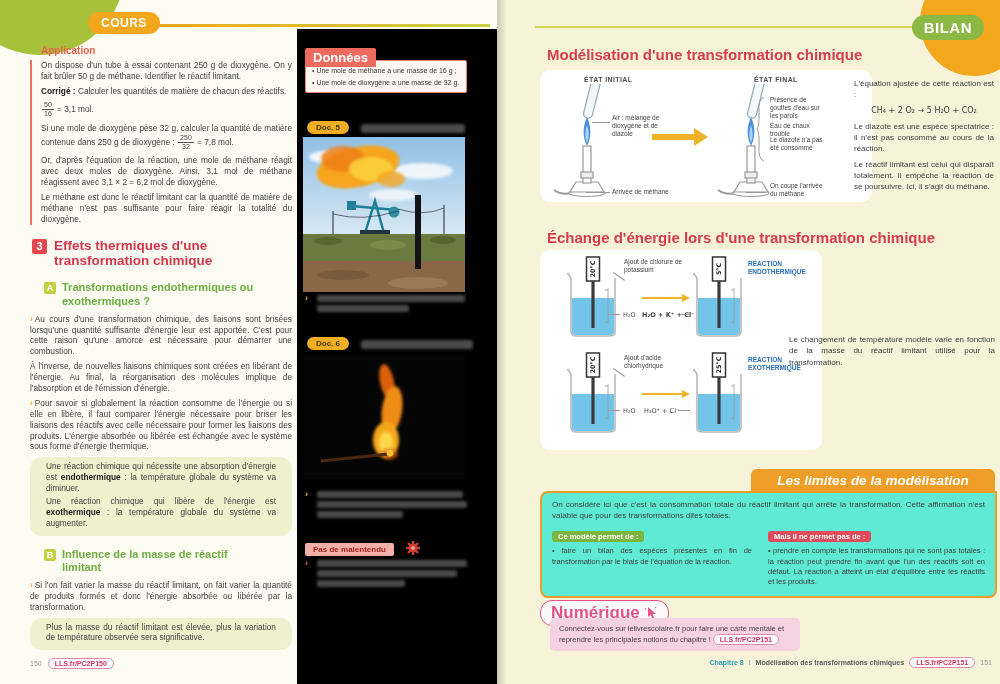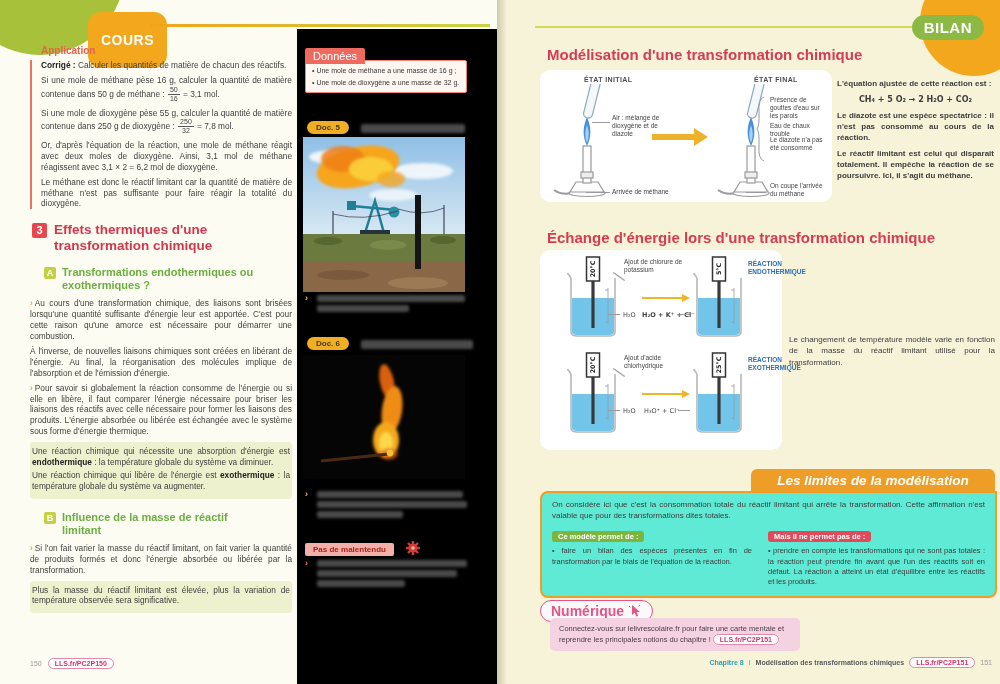--- a/index.html
+++ b/index.html
@@ -3,118 +3,119 @@
 <meta charset="utf-8">
 <style>
   html,body{margin:0;padding:0;background:#e8e8e0;}
   .stage{position:relative;width:1000px;height:684px;overflow:hidden;
          font-family:"Liberation Sans",sans-serif;background:#fcfcf3;}
   .eq,.sub{font-family:"DejaVu Sans",sans-serif;}
   
   .left-page{position:absolute;left:0;top:0;width:497px;height:684px;background:#fcfcf3;}
   .green-blob{position:absolute;left:-45px;top:-115px;width:170px;height:170px;border-radius:50%;background:#a7c23a;}
   .cours-pill{position:absolute;left:88px;top:12px;background:#f2a71d;color:#fff;font-weight:bold;
-    font-size:14px;padding:20px 13px;border-radius:13px;letter-spacing:.5px;}
+    font-size:12px;padding:4px 13px;border-radius:13px;letter-spacing:.5px;}
   .top-line{position:absolute;left:150px;top:24px;width:340px;height:2.5px;
     background:linear-gradient(90deg,#f0a41c,#c8d244);z-index:3;}
   .left-col{position:absolute;left:30px;top:44px;width:262px;font-size:8.3px;line-height:1.3;
     color:#3f3f3f;text-align:justify;}
   .app-title{font-size:10px;font-weight:bold;color:#e7604c;margin:0 0 3px 11px;text-align:left;}
   .app-block{border-left:2px solid #ed7160;padding-left:9px;}
   .left-col p{margin:0 0 4.5px 0;}
   .bold-dark{font-weight:bold;color:#222;}
   .frac{display:inline-block;vertical-align:middle;text-align:center;font-size:7px;line-height:1.15;margin:0 1px;}
   .frac .num{display:block;border-bottom:1px solid #555;padding:0 2px;}
   .sec-head{display:flex;gap:7px;margin:13px 0 0 2px;align-items:flex-start;text-align:left;}
   .sec-num{flex:0 0 auto;width:15px;height:15px;background:#e5474f;color:#fff;font-weight:bold;
     font-size:11px;text-align:center;line-height:15px;border-radius:2px;margin-top:1px;}
   .sec-title{font-size:13.5px;font-weight:bold;color:#d4374d;line-height:1.18;width:185px;}
   .sub-head{display:flex;gap:6px;margin:12px 0 6px 14px;align-items:flex-start;text-align:left;}
   .sub-letter{flex:0 0 auto;width:12px;height:12px;background:#c2d143;color:#fff;font-weight:bold;
     font-size:9px;text-align:center;line-height:12px;border-radius:2px;margin-top:1px;}
   .sub-title{font-size:11px;font-weight:bold;color:#6cae40;line-height:1.2;width:200px;}
   .chev{color:#f0a41c;font-weight:bold;margin-right:2px;}
-  .hl{background:#edf1cd;padding:4px 2px;margin:5px 0 7px 0;border-radius:4px;}
+  .hl{background:#edf1cd;padding:4px 16px;margin:5px 0 7px 0;border-radius:12px;}
   .hl p{margin:0 0 3px 0;}
   .left-footer{position:absolute;left:30px;top:658px;display:flex;gap:6px;align-items:center;}
   .pgnum{font-size:7px;color:#999;}
   .lls-badge{font-size:7px;font-weight:bold;color:#d6336c;border:1px solid #e089ad;border-radius:8px;
     padding:1px 6px;background:#fffdfc;white-space:nowrap;}
   
   .mid-panel{position:absolute;left:297px;top:29px;width:200px;height:655px;background:#000;}
-  .donnees-label{position:absolute;left:8px;top:19px;background:#ee6a5e;color:#fff;font-weight:normal;
-    font-size:11px;padding:2px 8px;border-radius:2px 2px 0 0;z-index:2;}
+  .donnees-label{position:absolute;left:8px;top:19px;background:#ee6a5e;color:#fff;font-weight:bold;
+    font-size:13px;padding:2px 8px;border-radius:2px 2px 0 0;z-index:2;}
   .donnees-box{position:absolute;left:8px;top:31px;width:148px;background:#fdf6f1;border:1.2px solid #ef8276;
     border-radius:2px;padding:4px 6px;font-size:7px;line-height:1.65;color:#3a3a3a;}
   .doc-badge{position:absolute;background:#efae24;color:#4a3a0a;font-weight:bold;font-size:8px;
     padding:2px 9px;border-radius:9px;z-index:2;}
   .blur-bar{position:absolute;background:#4a4a4a;filter:blur(1.6px);border-radius:2px;}
   .photo{position:absolute;left:6px;width:162px;overflow:hidden;}
   .cap-mark{position:absolute;color:#f0b02a;font-weight:bold;font-size:9px;}
   .pasmal-label{position:absolute;left:8px;top:514px;background:#f2b0a8;color:#a5231d;font-weight:bold;
     font-size:8px;padding:2px 8px;border-radius:2px;}
   .gear{position:absolute;left:108px;top:511px;}
   
   .right-page{position:absolute;left:497px;top:0;width:503px;height:684px;background:#f6f3d8;}
   .gutter{position:absolute;left:0;top:0;width:10px;height:684px;
     background:linear-gradient(90deg,rgba(60,55,30,.22),rgba(60,55,30,0));}
   .orange-circle{position:absolute;right:-28px;top:-32px;width:108px;height:108px;border-radius:50%;background:#f2a71d;}
   .bilan-pill{position:absolute;right:16px;top:15px;background:#8bb944;color:#fff;font-weight:bold;
     font-size:15px;padding:4px 12px;border-radius:13px;letter-spacing:.5px;}
   .rp-line{position:absolute;left:38px;top:26px;width:382px;height:2px;background:#d2d855;}
   .rp-h1{position:absolute;left:50px;font-size:15px;font-weight:bold;color:#d63c50;}
-  .white-box{position:absolute;background:#fff;border-radius:10px;}
+  .white-box{position:absolute;background:#fff;border-radius:10px;padding-left:40px;}
   .diagram-lab{position:absolute;font-size:7px;font-weight:bold;color:#4d4d4d;letter-spacing:.4px;}
   .small-lab{position:absolute;font-size:6.5px;line-height:1.25;color:#444;}
   .leader{position:absolute;background:#9a9a9a;height:1px;}
   .rp-textcol{position:absolute;left:340px;top:78px;width:157px;font-size:8px;line-height:1.38;
     color:#3d3d3d;text-align:justify;}
-  .rp-textcol p{margin:0 0 5px 0;font-weight:bold;}
+  .rp-textcol p{margin:0 0 5px 17px;}
   .rp-eq{text-align:center;margin:2px 0 5px 0;}
   .reaction-lab{position:absolute;font-size:6.5px;font-weight:bold;color:#2a6fb8;line-height:1.3;}
   .note-text{position:absolute;left:292px;top:334px;width:206px;font-size:8px;line-height:1.42;
     color:#3d3d3d;text-align:justify;}
   .limites-banner{position:absolute;left:254px;top:469px;width:244px;height:23px;background:#ee9d27;
     border-radius:6px 6px 0 0;color:#fff;font-weight:bold;font-style:italic;font-size:13.5px;
     text-align:center;line-height:23px;}
   .limites-box{position:absolute;left:43px;top:491px;width:453px;background:#5eead4;border:2px solid #ee9d27;
     border-radius:8px;border-top-right-radius:0;}
   .limites-intro{padding:6px 10px 2px 10px;font-size:8px;line-height:1.4;color:#3d3d3d;text-align:justify;}
   .limites-cols{display:flex;gap:16px;padding:2px 10px 8px 10px;}
   .lim-col1{flex:0 0 200px;} .lim-col2{flex:1;}
   .badge-green{display:inline-block;background:#7cb53e;color:#fff;font-weight:bold;font-size:7.5px;
     padding:1px 6px;border-radius:3px;}
   .badge-red{display:inline-block;background:#df4b5a;color:#fff;font-weight:bold;font-size:7.5px;
     padding:1px 6px;border-radius:3px;}
   .lim-item{font-size:7.5px;line-height:1.38;color:#3d3d3d;text-align:justify;margin-top:3px;}
   .num-pill{position:absolute;left:43px;top:600px;display:inline-flex;align-items:center;gap:4px;
     border:1.5px solid #e25586;border-radius:12px;padding:2px 10px;background:#fdf9fb;}
-  .num-pill span{font-size:14px;font-weight:bold;color:#e25586;}
+  .num-pill span{font-size:17px;font-weight:bold;color:#e25586;}
   .num-box{position:absolute;left:53px;top:618px;width:232px;background:#f4d2e2;border-radius:5px;
     padding:5px 9px;font-size:7.5px;line-height:1.5;color:#4d3a44;}
   .rp-footer{position:absolute;right:8px;top:657px;display:flex;gap:5px;align-items:center;font-size:7px;}
   .ftr-chap{color:#2a9fae;font-weight:bold;}
   .ftr-title{color:#5a5a5a;font-weight:bold;}
   svg text{font-family:"DejaVu Sans",sans-serif;}
 </style>
 </head>
 <body>
 
 <div class="stage">
 
   <div class="left-page">
     <div class="green-blob"></div>
     <div class="cours-pill">COURS</div>
 
     <div class="left-col">
       <div class="app-title">Application</div>
       <div class="app-block">
+        <p>On dispose d'un tube à essai contenant 250 g de dioxygène. On y fait brûler 50 g de méthane. Identifier le réactif limitant.</p>
         <p><span class="bold-dark">Corrigé :</span><span> Calculer les quantités de matière de chacun des réactifs.</span></p>
-        <p><span>Si une mole de méthane pèse 16 g, calculer la quantité de matière contenue dans 50 g de méthane : </span><span class="frac"><span class="num">50</span><span class="den">16</span></span><span> = 3,1 mol.</span></p>
-        <p><span>Si une mole de dioxygène pèse 55 g, calculer la quantité de matière contenue dans 250 g de dioxygène : </span><span class="frac"><span class="num">250</span><span class="den">32</span></span><span> = 7,8 mol.</span></p>
+        <p><span class="frac"><span class="num">50</span><span class="den">16</span></span><span> = 3,1 mol.</span></p>
+        <p><span>Si une mole de dioxygène pèse 32 g, calculer la quantité de matière contenue dans 250 g de dioxygène : </span><span class="frac"><span class="num">250</span><span class="den">32</span></span><span> = 7,8 mol.</span></p>
         <p>Or, d'après l'équation de la réaction, une mole de méthane réagit avec deux moles de dioxygène. Ainsi, 3,1 mol de méthane réagissent avec 3,1 × 2 = 6,2 mol de dioxygène.</p>
         <p>Le méthane est donc le réactif limitant car la quantité de matière de méthane n'est pas suffisante pour faire réagir la totalité du dioxygène.</p>
       </div>
 
       <div class="sec-head">
         <span class="sec-num">3</span>
         <span class="sec-title">Effets thermiques d'une transformation chimique</span>
       </div>
 
       <div class="sub-head">
@@ -302,21 +303,21 @@
       </svg>
       <div class="small-lab" style="left:230px;top:26px;width:58px;">Présence de gouttes d'eau sur les parois</div>
       <div class="small-lab" style="left:230px;top:52px;width:58px;">Eau de chaux trouble</div>
       <div class="small-lab" style="left:230px;top:66px;width:58px;">Le diazote n'a pas été consommé</div>
       <div class="leader" style="left:206px;top:122px;width:20px;"></div>
       <div class="small-lab" style="left:230px;top:112px;width:58px;">On coupe l'arrivée du méthane</div>
     </div>
 
     <div class="rp-textcol">
       <p>L'équation ajustée de cette réaction est :</p>
-      <p class="rp-eq eq">CH₄ + 5 O₂ → 2 H₂O + CO₂</p>
+      <p class="rp-eq eq">CH₄ + 2 O₂ → 5 H₂O + CO₂</p>
       <p>Le diazote est une espèce spectatrice : il n'est pas consommé au cours de la réaction.</p>
       <p>Le réactif limitant est celui qui disparaît totalement. Il empêche la réaction de se poursuivre. Ici, il s'agit du méthane.</p>
     </div>
 
     <div class="rp-h1" style="top:229px;">Échange d'énergie lors d'une transformation chimique</div>
 
     <div class="white-box" style="left:43px;top:250px;width:242px;height:200px;">
       
       <svg style="position:absolute;left:26px;top:6px;" width="54" height="84" viewBox="0 0 54 84">
         <path d="M5,22 L5,76 Q5,80 11,80 L43,80 Q49,80 49,76 L49,22 Z" fill="#fff"></path>

